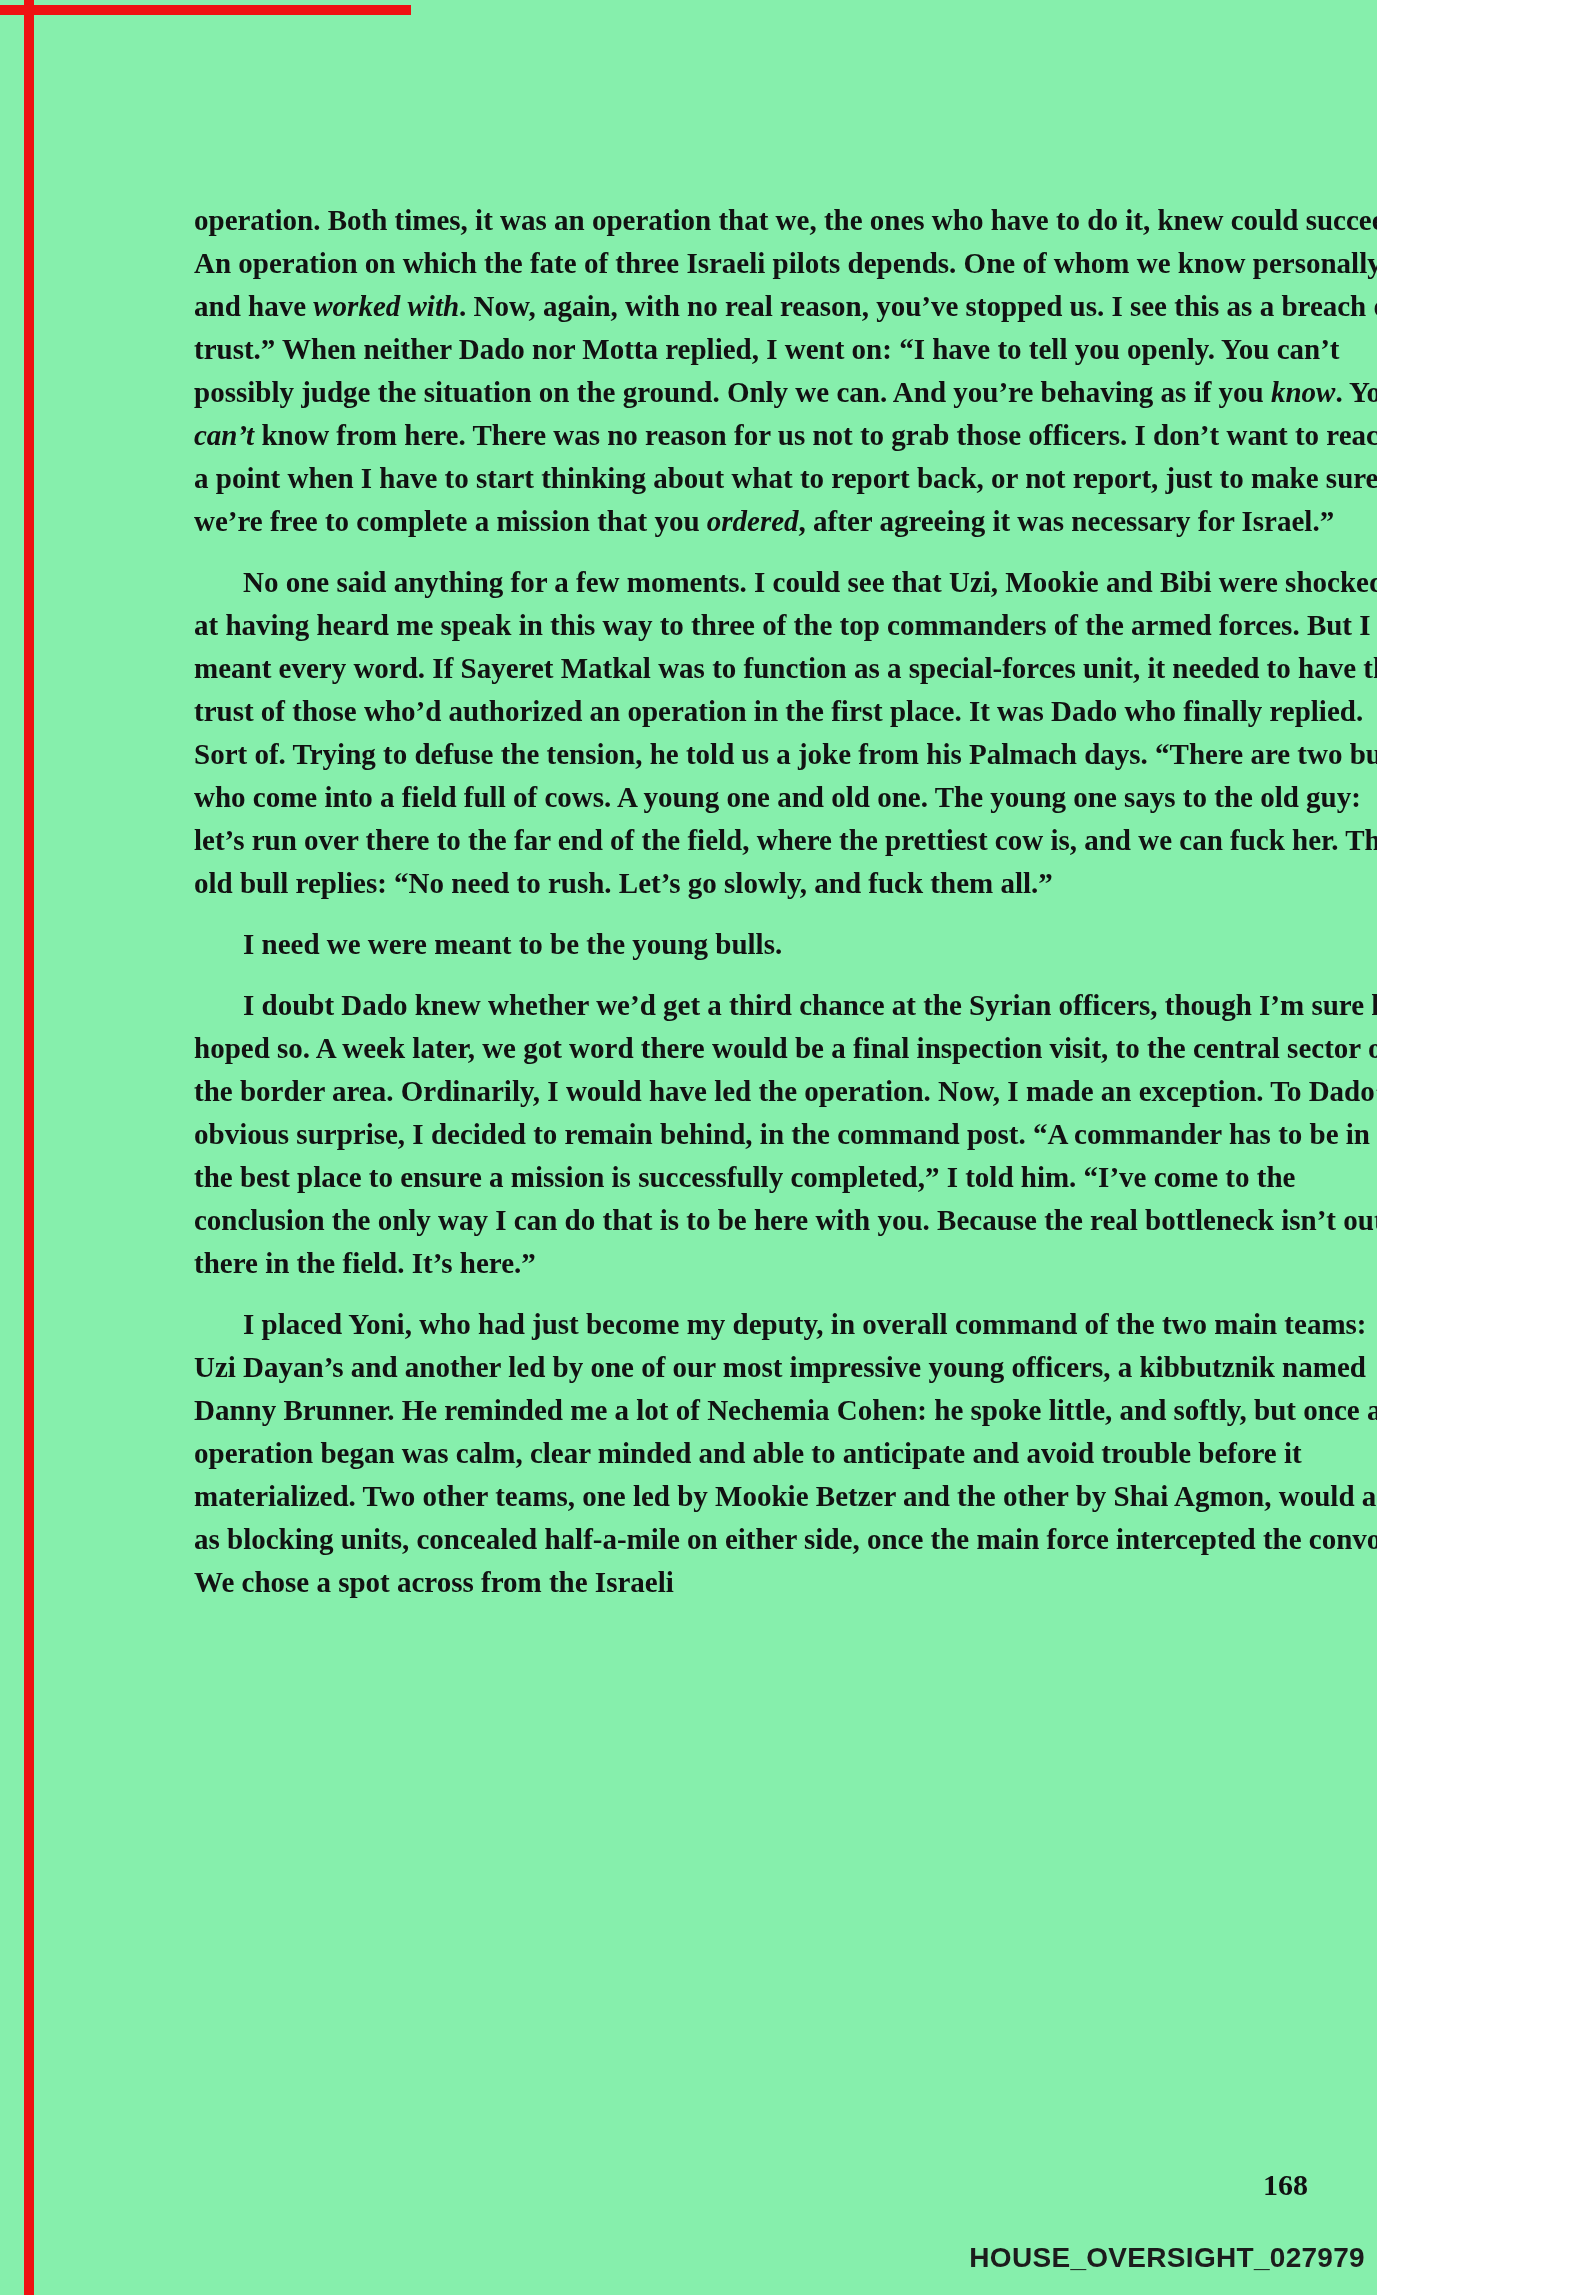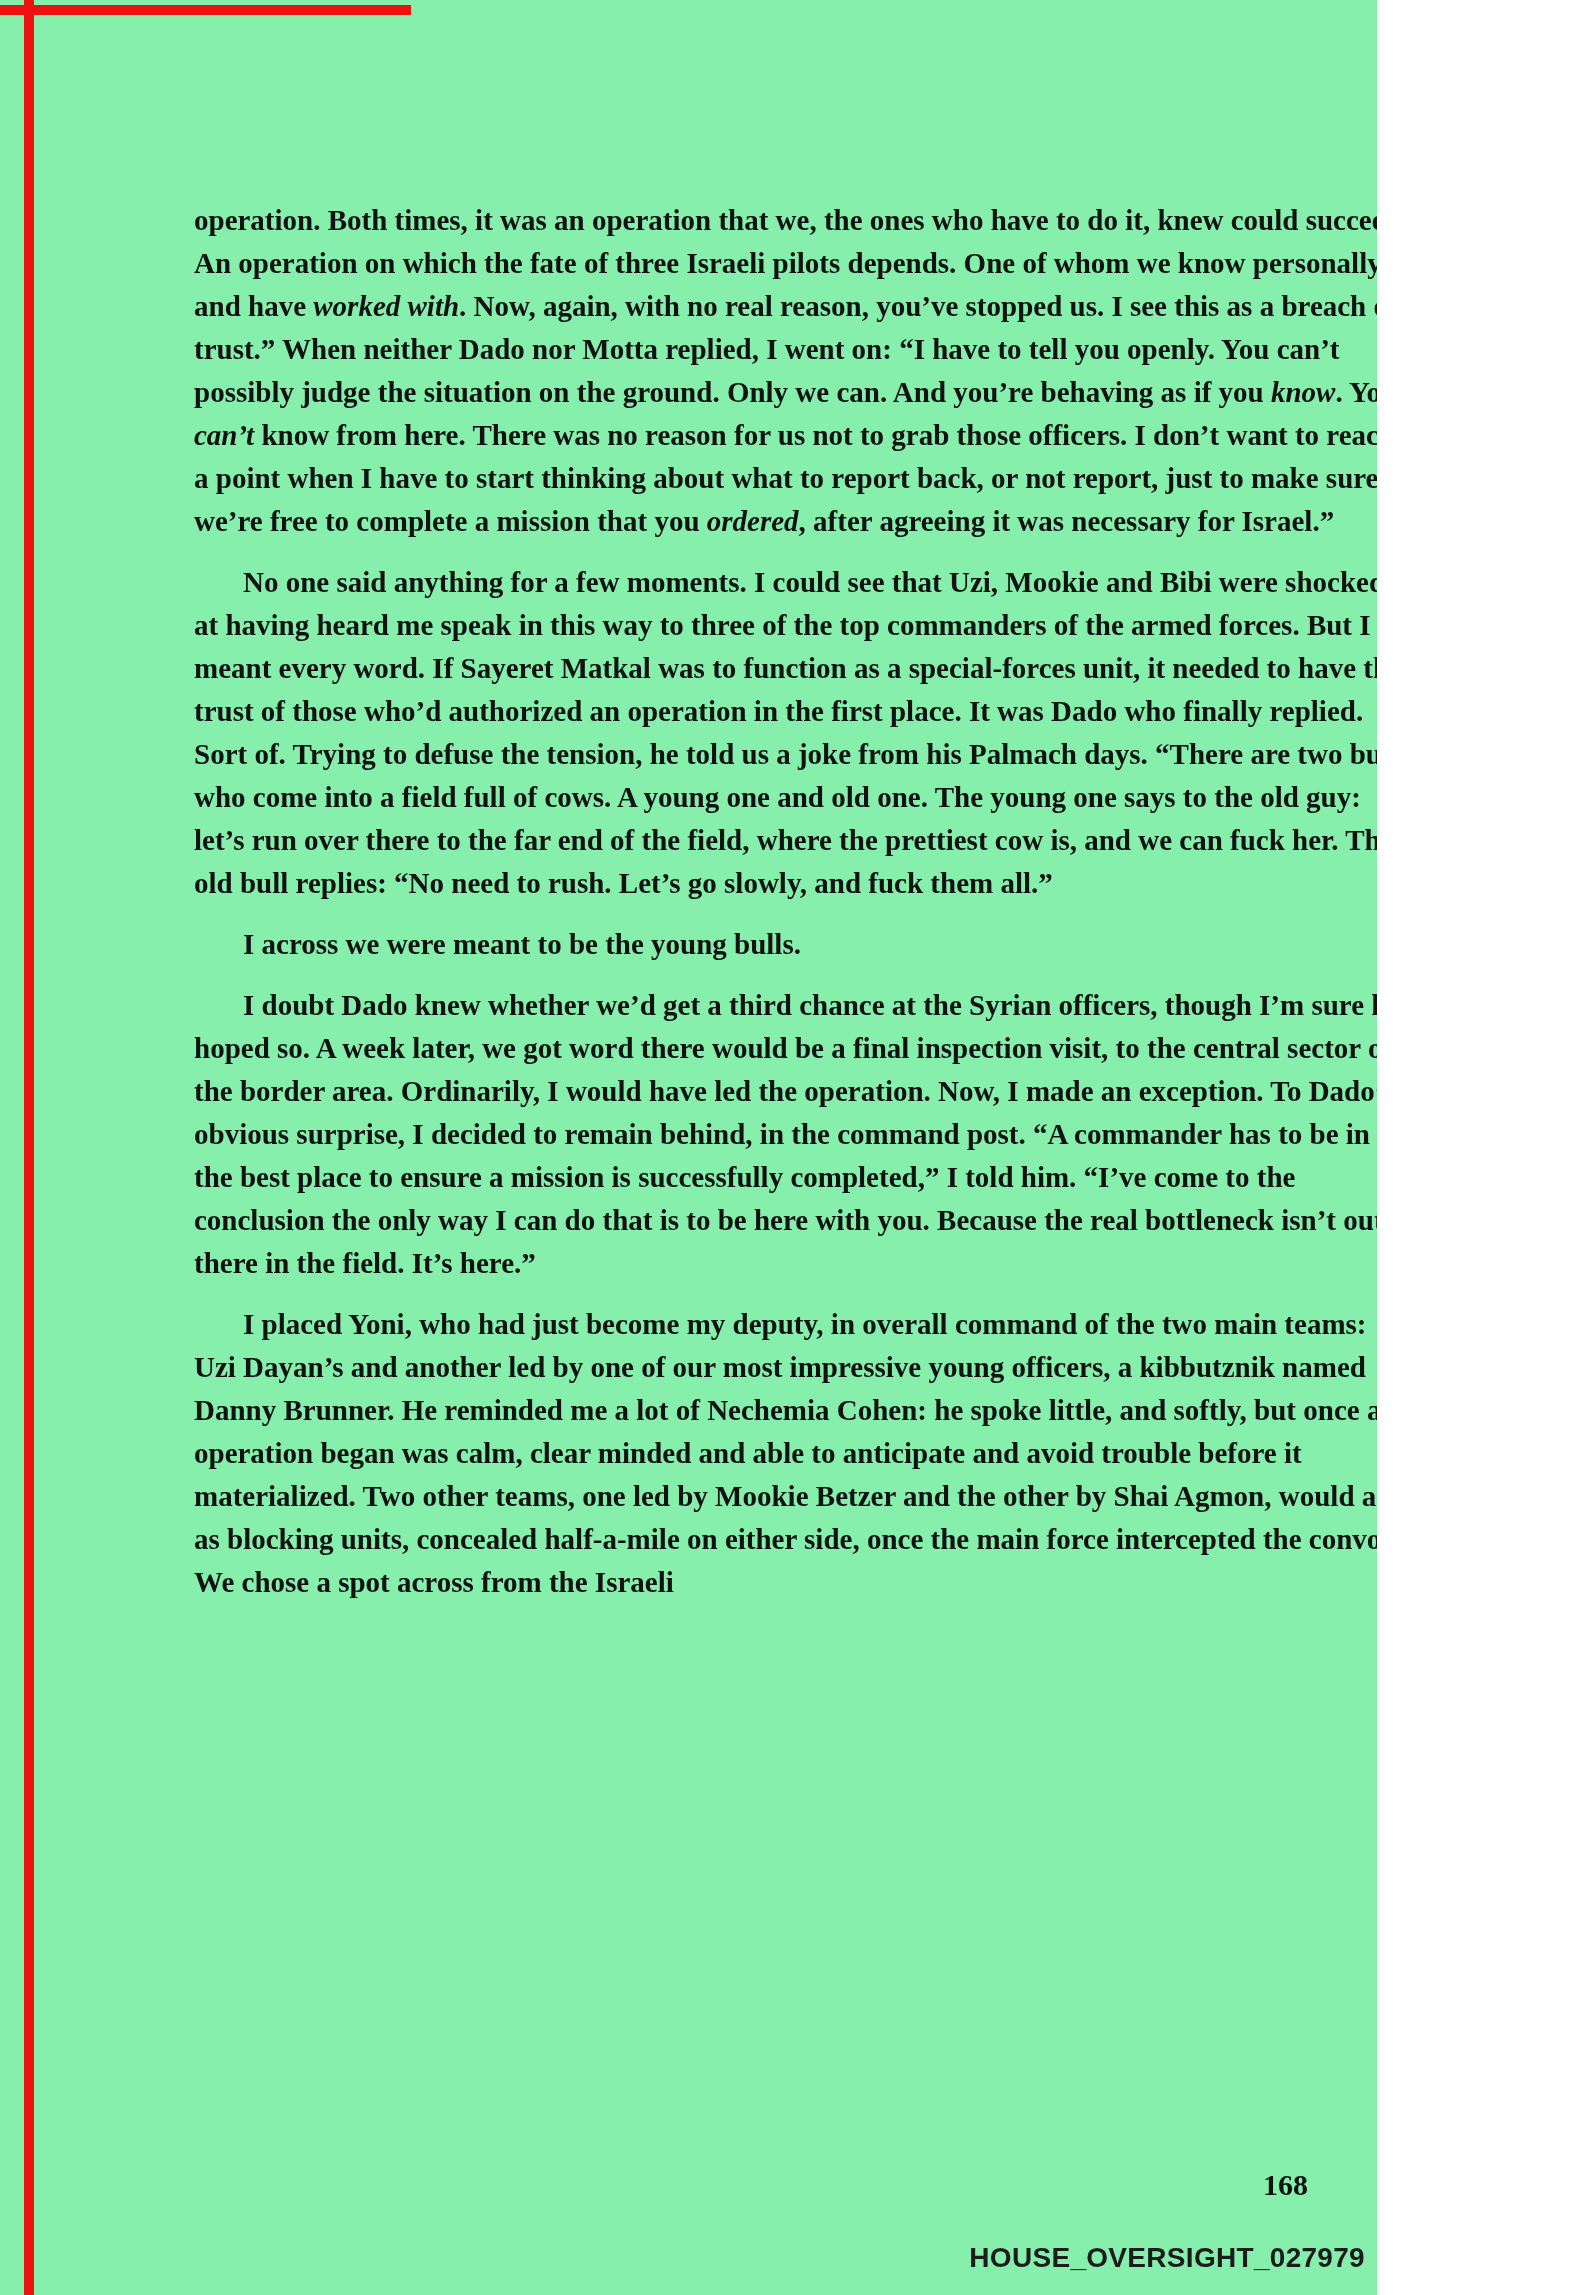--- a/index.html
+++ b/index.html
@@ -51,21 +51,21 @@
 <body>
 
 <div class="page">
 
   <div class="scan-mark scan-mark-left"></div>
   <div class="scan-mark scan-mark-top"></div>
 
   <div class="text-block">
       <p class="para"><span>operation. Both times, it was an operation that we, the ones who have to do it, knew could succeed. An operation on which the fate of three Israeli pilots depends. One of whom we know personally, and have </span><span class="italic">worked with</span><span>. Now, again, with no real reason, you’ve stopped us. I see this as a breach of trust.” When neither Dado nor Motta replied, I went on: “I have to tell you openly. You can’t possibly judge the situation on the ground. Only we can. And you’re behaving as if you </span><span class="italic">know</span><span>. You </span><span class="italic">can’t</span><span> know from here. There was no reason for us not to grab those officers. I don’t want to reach a point when I have to start thinking about what to report back, or not report, just to make sure we’re free to complete a mission that you </span><span class="italic">ordered</span><span>, after agreeing it was necessary for Israel.”</span></p>
       <p class="para indent"><span>No one said anything for a few moments. I could see that Uzi, Mookie and Bibi were shocked at having heard me speak in this way to three of the top commanders of the armed forces. But I meant every word. If Sayeret Matkal was to function as a special-forces unit, it needed to have the trust of those who’d authorized an operation in the first place. It was Dado who finally replied. Sort of. Trying to defuse the tension, he told us a joke from his Palmach days. “There are two bulls who come into a field full of cows. A young one and old one. The young one says to the old guy: let’s run over there to the far end of the field, where the prettiest cow is, and we can fuck her. The old bull replies: “No need to rush. Let’s go slowly, and fuck them all.”</span></p>
-      <p class="para indent"><span>I across we were meant to be the young bulls.</span></p>
+      <p class="para indent"><span>I need we were meant to be the young bulls.</span></p>
       <p class="para indent"><span>I doubt Dado knew whether we’d get a third chance at the Syrian officers, though I’m sure he hoped so. A week later, we got word there would be a final inspection visit, to the central sector of the border area. Ordinarily, I would have led the operation. Now, I made an exception. To Dado’s obvious surprise, I decided to remain behind, in the command post. “A commander has to be in the best place to ensure a mission is successfully completed,” I told him. “I’ve come to the conclusion the only way I can do that is to be here with you. Because the real bottleneck isn’t out there in the field. It’s here.”</span></p>
       <p class="para indent"><span>I placed Yoni, who had just become my deputy, in overall command of the two main teams: Uzi Dayan’s and another led by one of our most impressive young officers, a kibbutznik named Danny Brunner. He reminded me a lot of Nechemia Cohen: he spoke little, and softly, but once an operation began was calm, clear minded and able to anticipate and avoid trouble before it materialized. Two other teams, one led by Mookie Betzer and the other by Shai Agmon, would act as blocking units, concealed half-a-mile on either side, once the main force intercepted the convoy. We chose a spot across from the Israeli</span></p>
     </div>
 
   <div class="page-number">168</div>
 
   <div class="bates-stamp">HOUSE_OVERSIGHT_027979</div>
 
 </div>
 

